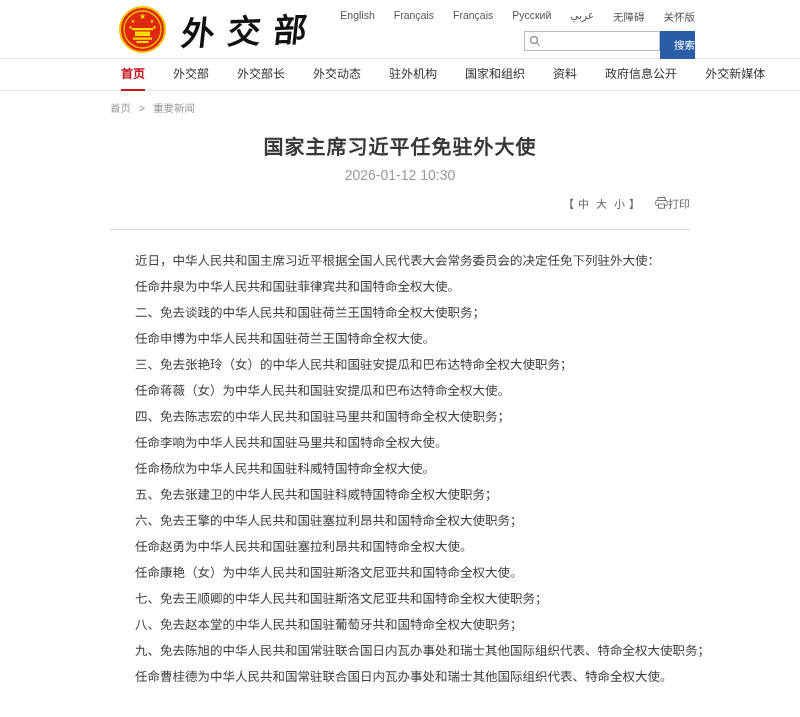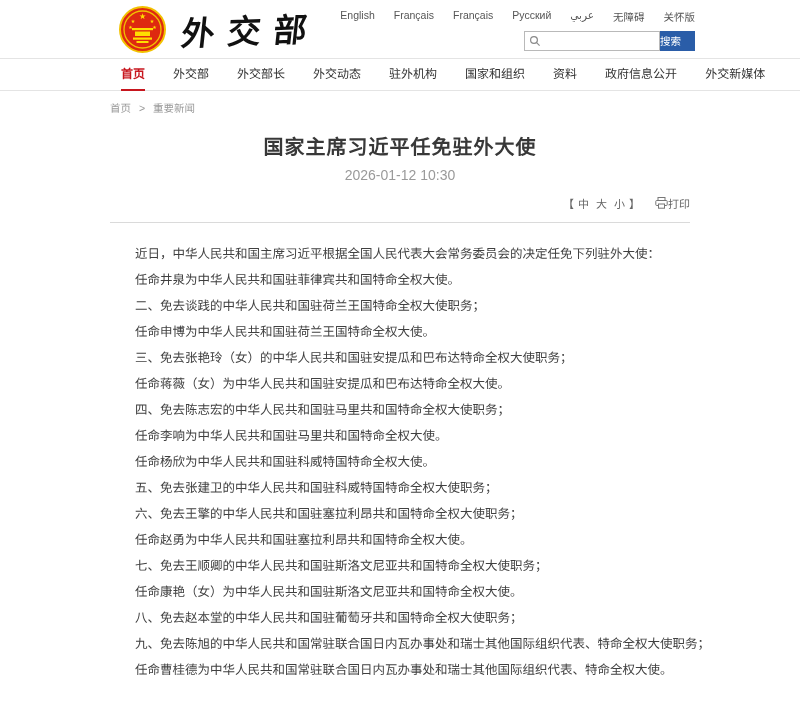--- a/index.html
+++ b/index.html
@@ -29,22 +29,22 @@
   .lang-links a { font-size: 10.5px; color: #555; text-decoration: none; white-space: nowrap; }
   .search-row { position: absolute; top: 31px; right: 0; display: flex; }
   .search-box { position: relative; width: 136px; height: 20px; border: 1px solid #b9b9b9; background: #fff; }
   .search-box .mag { position: absolute; left: 4px; top: 3px; }
   .search-box input {
     width: 100%; height: 100%; border: 0; outline: none;
     padding-left: 18px; font-size: 11px; background: transparent;
     font-family: inherit;
   }
   .search-btn {
-    width: 35px; height: 20px; border: 0; cursor: pointer;
-    color: #fff; font-size: 10.5px; line-height: 20px; text-align: left;
+    width: 35px; height: 28px; border: 0; cursor: pointer;
+    color: #fff; font-size: 10.5px; line-height: 20px; text-align: right;
     font-family: inherit;
   }
 
   
   .main-nav { border-top: 1px solid #e4e4e4; border-bottom: 1px solid #e4e4e4; height: 33px; }
   .nav-inner { width: 590px; margin: 0 auto; display: flex; gap: 28px; padding-left: 16px; }
   .nav-item {
     font-size: 12px; color: #333; text-decoration: none;
     line-height: 30px; height: 32px; display: inline-block;
     border-bottom: 2px solid transparent; white-space: nowrap; cursor: pointer;
@@ -59,21 +59,21 @@
 
   
   .article { width: 580px; margin: 0 auto; }
   .article-title {
     margin-top: 14px; text-align: center;
     font-size: 20px; font-weight: 700; color: #383838; letter-spacing: 1px;
   }
   .article-date { margin-top: 7px; text-align: center; font-size: 14px; color: #9a9a9a; }
   .toolbar {
     margin-top: 12px; display: flex; justify-content: flex-end; align-items: center;
-    font-size: 11px; color: #666; gap: 14px; padding-bottom: 11px;
+    font-size: 11px; color: #666; gap: 14px; padding-bottom: 18px;
     border-bottom: 1px solid #dadada;
   }
   .font-tools { letter-spacing: 1px; }
   .font-tools a { color: #666; text-decoration: none; margin: 0 3px; cursor: pointer; }
   .print-btn { display: inline-flex; align-items: center; color: #666; text-decoration: none; cursor: pointer; }
 
   .article-body { margin-top: 25px; padding-bottom: 30px; }
   .article-body p {
     font-size: 12.5px; color: #404040; line-height: 13px;
     margin-bottom: 13px; text-indent: 2em; white-space: nowrap;
@@ -170,21 +170,21 @@
       <p>二、免去谈践的中华人民共和国驻荷兰王国特命全权大使职务；</p>
       <p>任命申博为中华人民共和国驻荷兰王国特命全权大使。</p>
       <p>三、免去张艳玲（女）的中华人民共和国驻安提瓜和巴布达特命全权大使职务；</p>
       <p>任命蒋薇（女）为中华人民共和国驻安提瓜和巴布达特命全权大使。</p>
       <p>四、免去陈志宏的中华人民共和国驻马里共和国特命全权大使职务；</p>
       <p>任命李响为中华人民共和国驻马里共和国特命全权大使。</p>
       <p>任命杨欣为中华人民共和国驻科威特国特命全权大使。</p>
       <p>五、免去张建卫的中华人民共和国驻科威特国特命全权大使职务；</p>
       <p>六、免去王擎的中华人民共和国驻塞拉利昂共和国特命全权大使职务；</p>
       <p>任命赵勇为中华人民共和国驻塞拉利昂共和国特命全权大使。</p>
+      <p>任命康艳（女）为中华人民共和国驻斯洛文尼亚共和国特命全权大使。</p>
       <p>七、免去王顺卿的中华人民共和国驻斯洛文尼亚共和国特命全权大使职务；</p>
-      <p>任命康艳（女）为中华人民共和国驻斯洛文尼亚共和国特命全权大使。</p>
       <p>八、免去赵本堂的中华人民共和国驻葡萄牙共和国特命全权大使职务；</p>
       <p>九、免去陈旭的中华人民共和国常驻联合国日内瓦办事处和瑞士其他国际组织代表、特命全权大使职务；</p>
       <p>任命曹桂德为中华人民共和国常驻联合国日内瓦办事处和瑞士其他国际组织代表、特命全权大使。</p>
     </div>
   </main>
 
 </div>
 
 </body></html>

